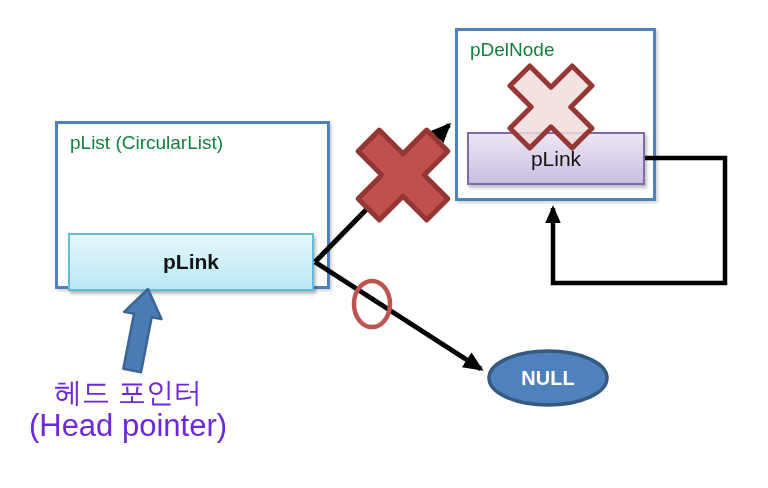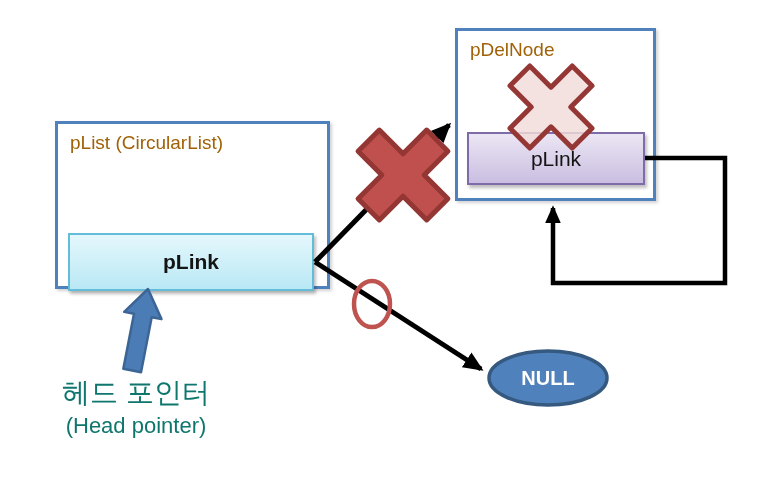--- a/index.html
+++ b/index.html
@@ -16,21 +16,21 @@
     border: 3px solid #4f81bd;
     background: #ffffff;
     box-shadow: 2px 2px 3px rgba(0,0,0,0.18);
     box-sizing: border-box;
   }
   .node-box .box-title {
     position: absolute;
     left: 12px;
     top: 8px;
     font-size: 19px;
-    color: #a16207;
+    color: #15803d;
     white-space: nowrap;
   }
   #plist-box  { left: 55px;  top: 121px; width: 275px; height: 168px; }
   #pdelnode-box { left: 455px; top: 28px;  width: 201px; height: 173px; }
 
   .plink-cyan {
     position: absolute;
     left: 68px; top: 233px;
     width: 246px; height: 58px;
     border: 2px solid #63bcd8;
@@ -52,28 +52,28 @@
     font-size: 21px; color: #141414;
   }
   .svg-layer {
     position: absolute;
     left: 0; top: 0;
     width: 768px; height: 488px;
     pointer-events: none;
   }
   .caption {
     position: absolute;
-    left: 12px; top: 376px;
+    left: 4px; top: 376px;
     width: 248px;
     text-align: center;
-    color: #0f766e;
+    color: #6d28d9;
     line-height: 33px;
     font-size: 28px;
   }
-  .caption .line2 { font-size: 22px; text-align: center; }
+  .caption .line2 { font-size: 31px; text-align: center; }
 </style>
 </head>
 <body>
 
 <div class="canvas">
 
   <div class="node-box" id="plist-box">
     <div class="box-title">pList (CircularList)</div>
   </div>
 

